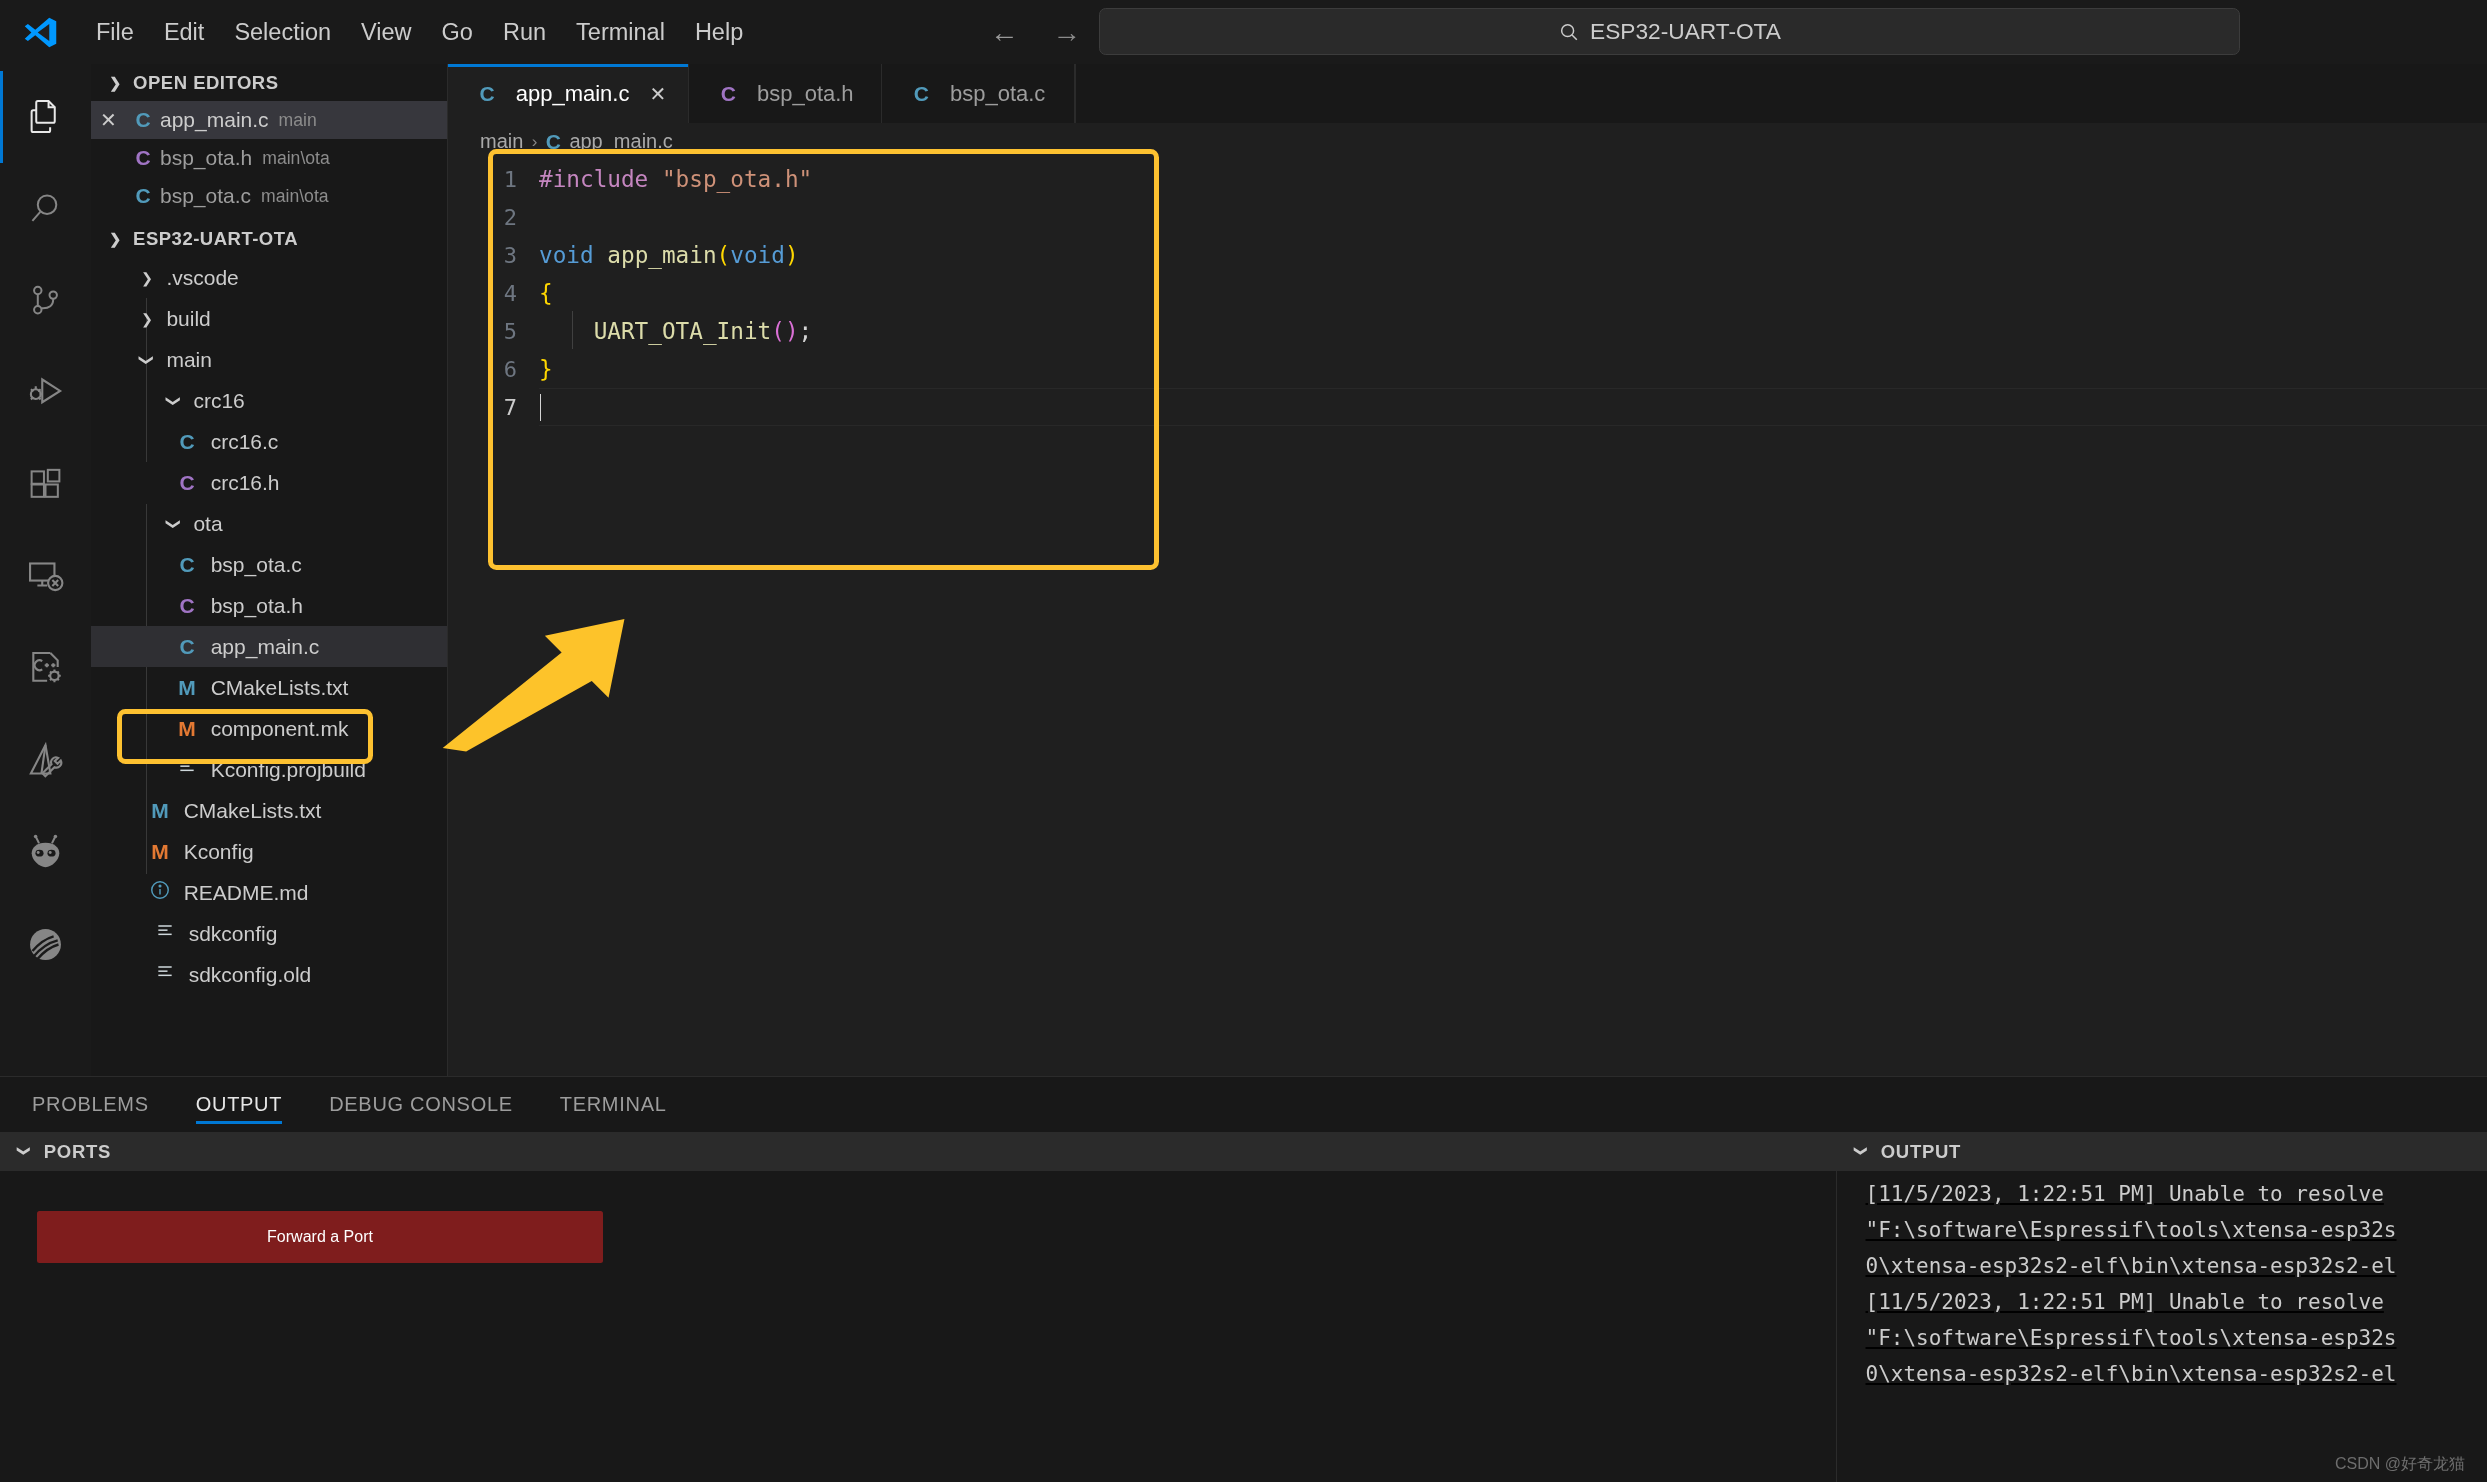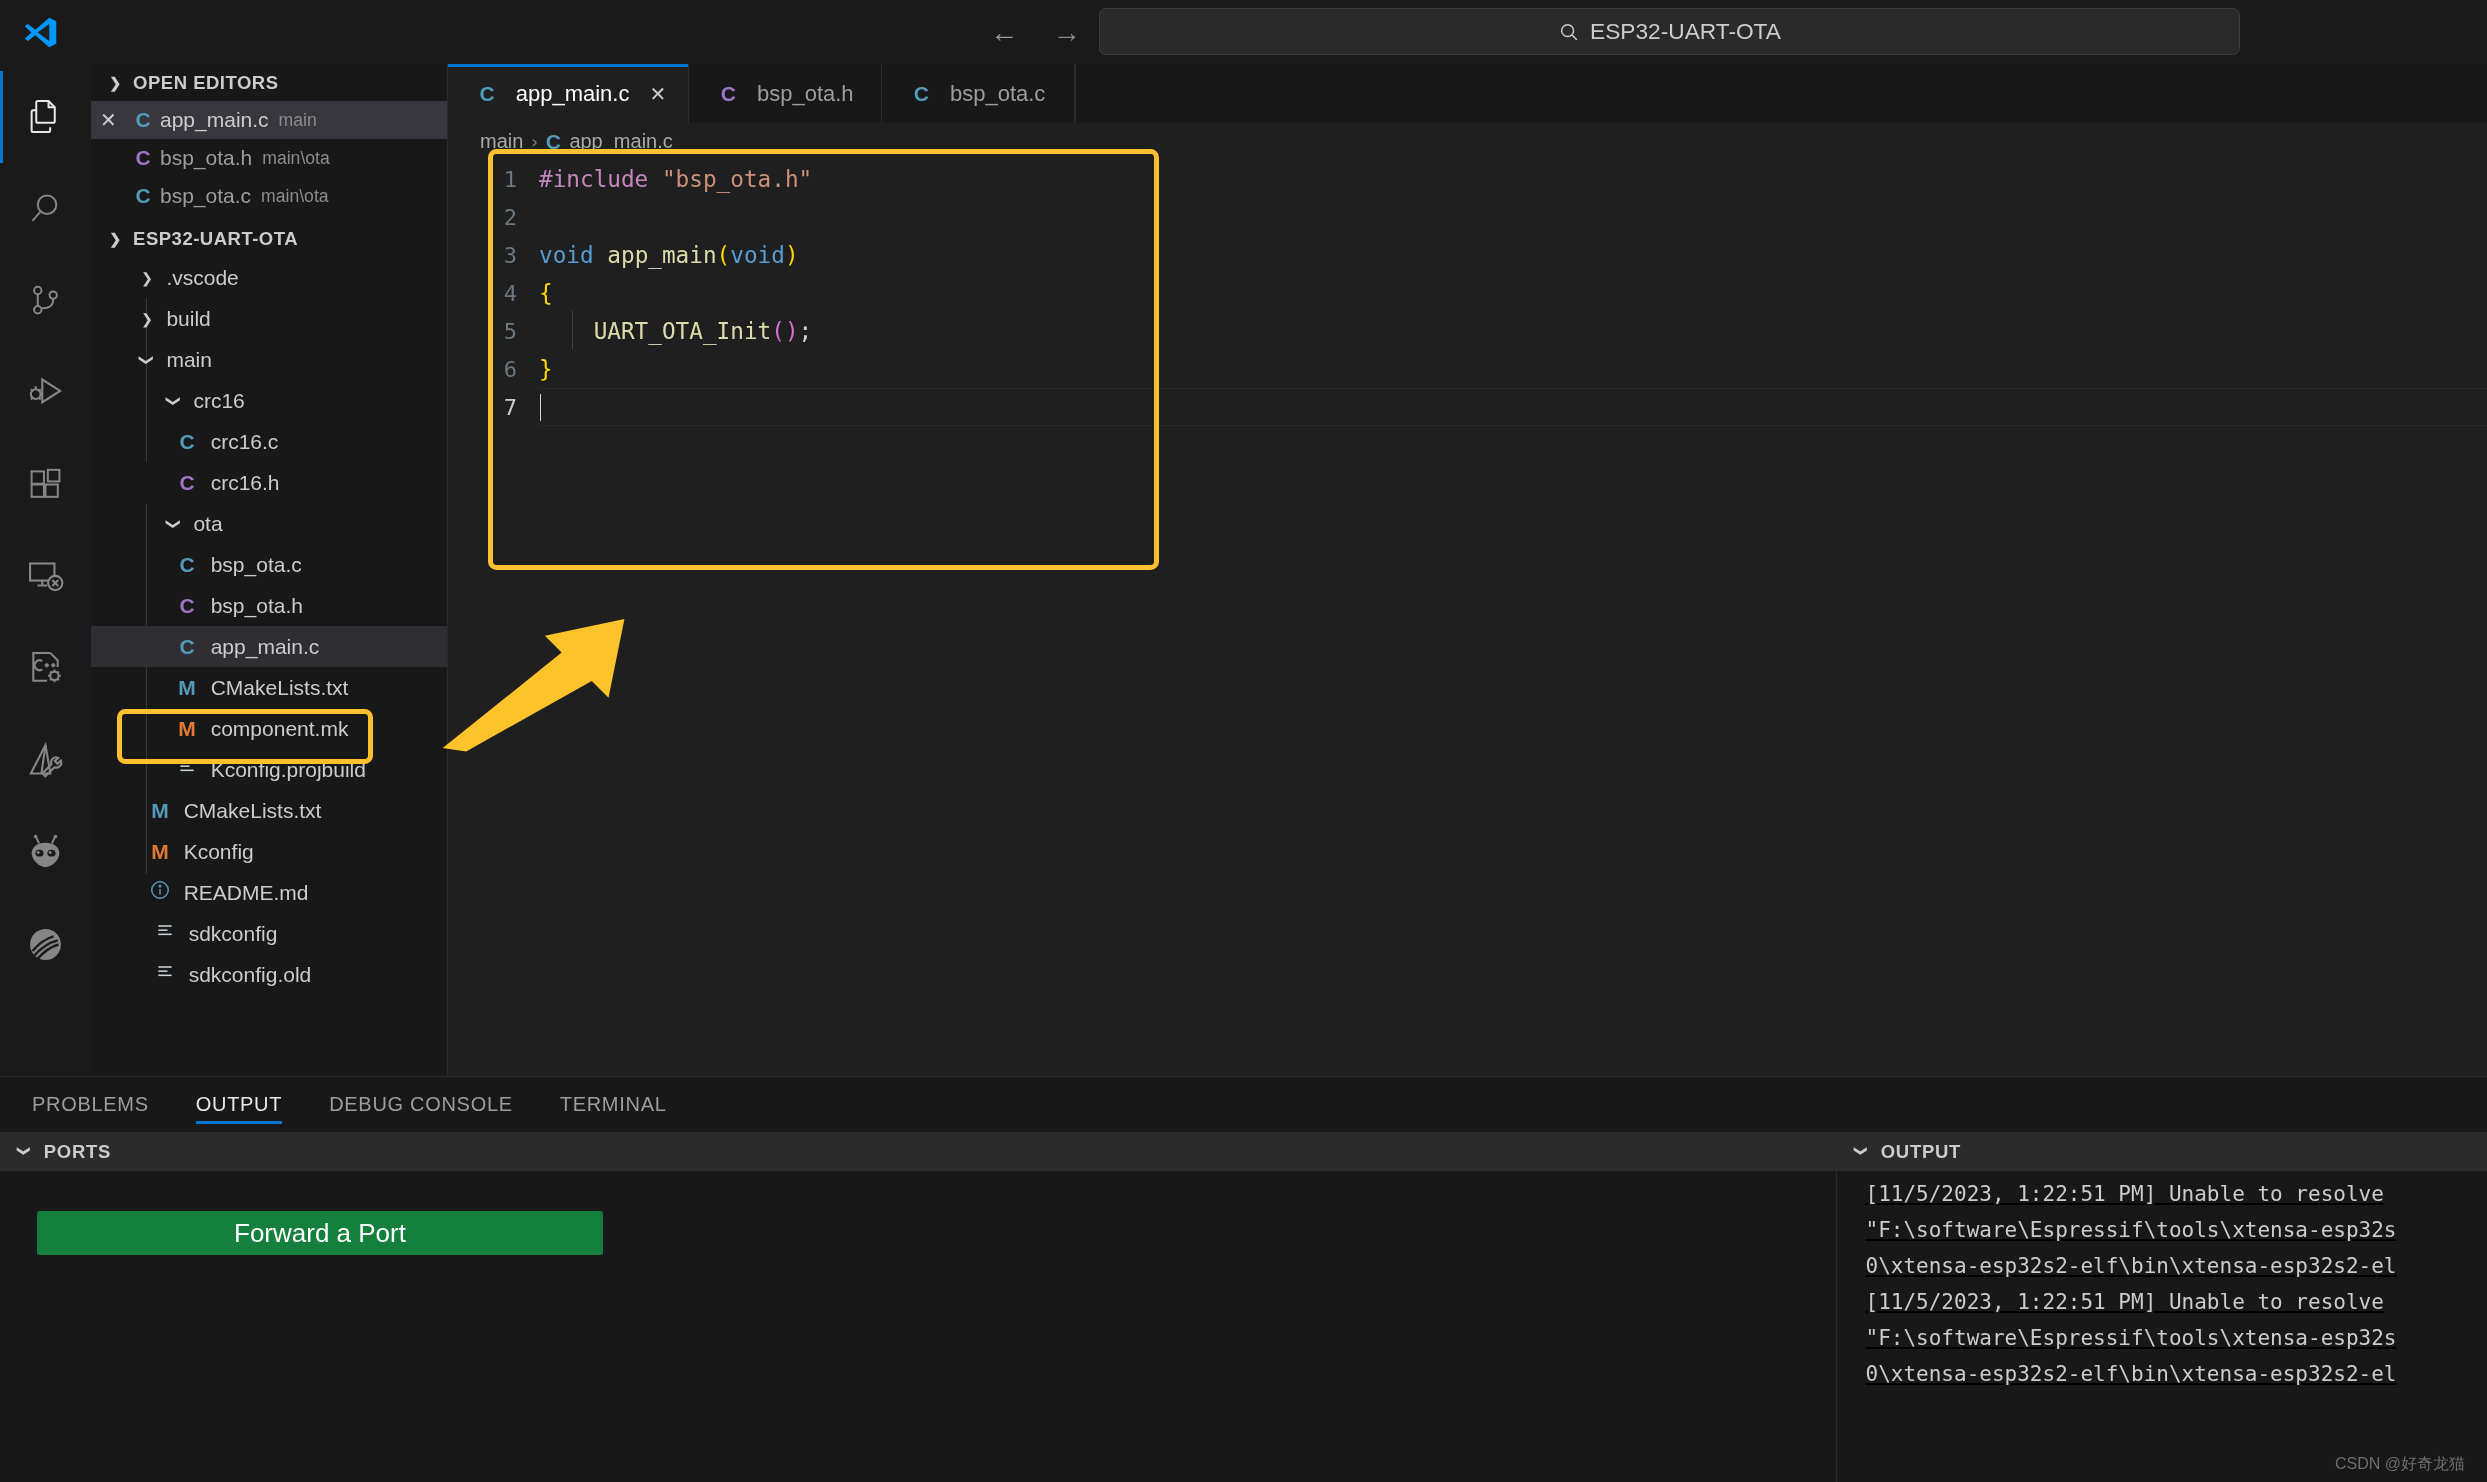--- a/index.html
+++ b/index.html
@@ -191,23 +191,23 @@
   .panel-left { flex: 1 1 auto; display: flex; flex-direction: column; min-width:0; border-right: 0.8px solid #2b2b2b;}
   .panel-right { width: 650px; flex: 0 0 650px; display: flex; flex-direction: column; }
   .panel-sec-header {
     height: 39px; background: #2b2b2b; display: flex; align-items: center;
     padding-left: 13.4px; gap: 8.4px;
     color: #cccccc; font-size: 18.5px; font-weight: bold; letter-spacing:0.7px;
   }
   .ports-body { flex:1 1 auto; background:#181818; padding: 40px 37px 0 37px; }
   .ports-msg { color: #cccccc; font-size: 21px; margin-bottom: 28.5px; }
   .forward-btn {
-    width: 566px; height: 44px; background: #15803d; color: #ffffff;
+    width: 566px; height: 52px; background: #7f1d1d; color: #ffffff;
     display: flex; align-items: center; justify-content: center;
-    font-size: 26px; border-radius: 2.5px;
+    font-size: 16px; border-radius: 2.5px;
   }
   .output-body {
     flex: 1 1 auto; background: #181818; overflow: hidden;
     padding: 5px 0 0 28.5px; position: relative; text-decoration: underline;
   }
   .out-line {
     font-family: "DejaVu Sans Mono", monospace;
     font-size: 21px; color: #cccccc; white-space: pre; line-height: 36px;
   }
   .watermark {
@@ -219,20 +219,30 @@
 <body>
 
 <div id="app">
 
   <div class="titlebar">
     <div class="vscode-logo">
       <svg width="35" height="35" viewBox="0 0 100 100">
         <path d="M75 8 L95 18 L95 82 L75 92 L35 58 L14 74 L5 68 L24 50 L5 32 L14 26 L35 42 Z" fill="#0098ff"></path>
         <path d="M75 26 L75 74 L42 50 Z" fill="#1f1f1f"></path>
       </svg>
+    </div>
+    <div class="menubar">
+      <div class="menu-item">File</div>
+      <div class="menu-item">Edit</div>
+      <div class="menu-item">Selection</div>
+      <div class="menu-item">View</div>
+      <div class="menu-item">Go</div>
+      <div class="menu-item">Run</div>
+      <div class="menu-item">Terminal</div>
+      <div class="menu-item">Help</div>
     </div>
 
     <div class="nav-arrows">
       <span class="nav-arrow">←</span>
       <span class="nav-arrow fwd">→</span>
     </div>
 
     <div class="quickinput">
       <svg width="22" height="22" viewBox="0 0 24 24">
         <circle cx="10.5" cy="10.5" r="6.5" fill="none" stroke="#cccccc" stroke-width="1.6"></circle>

